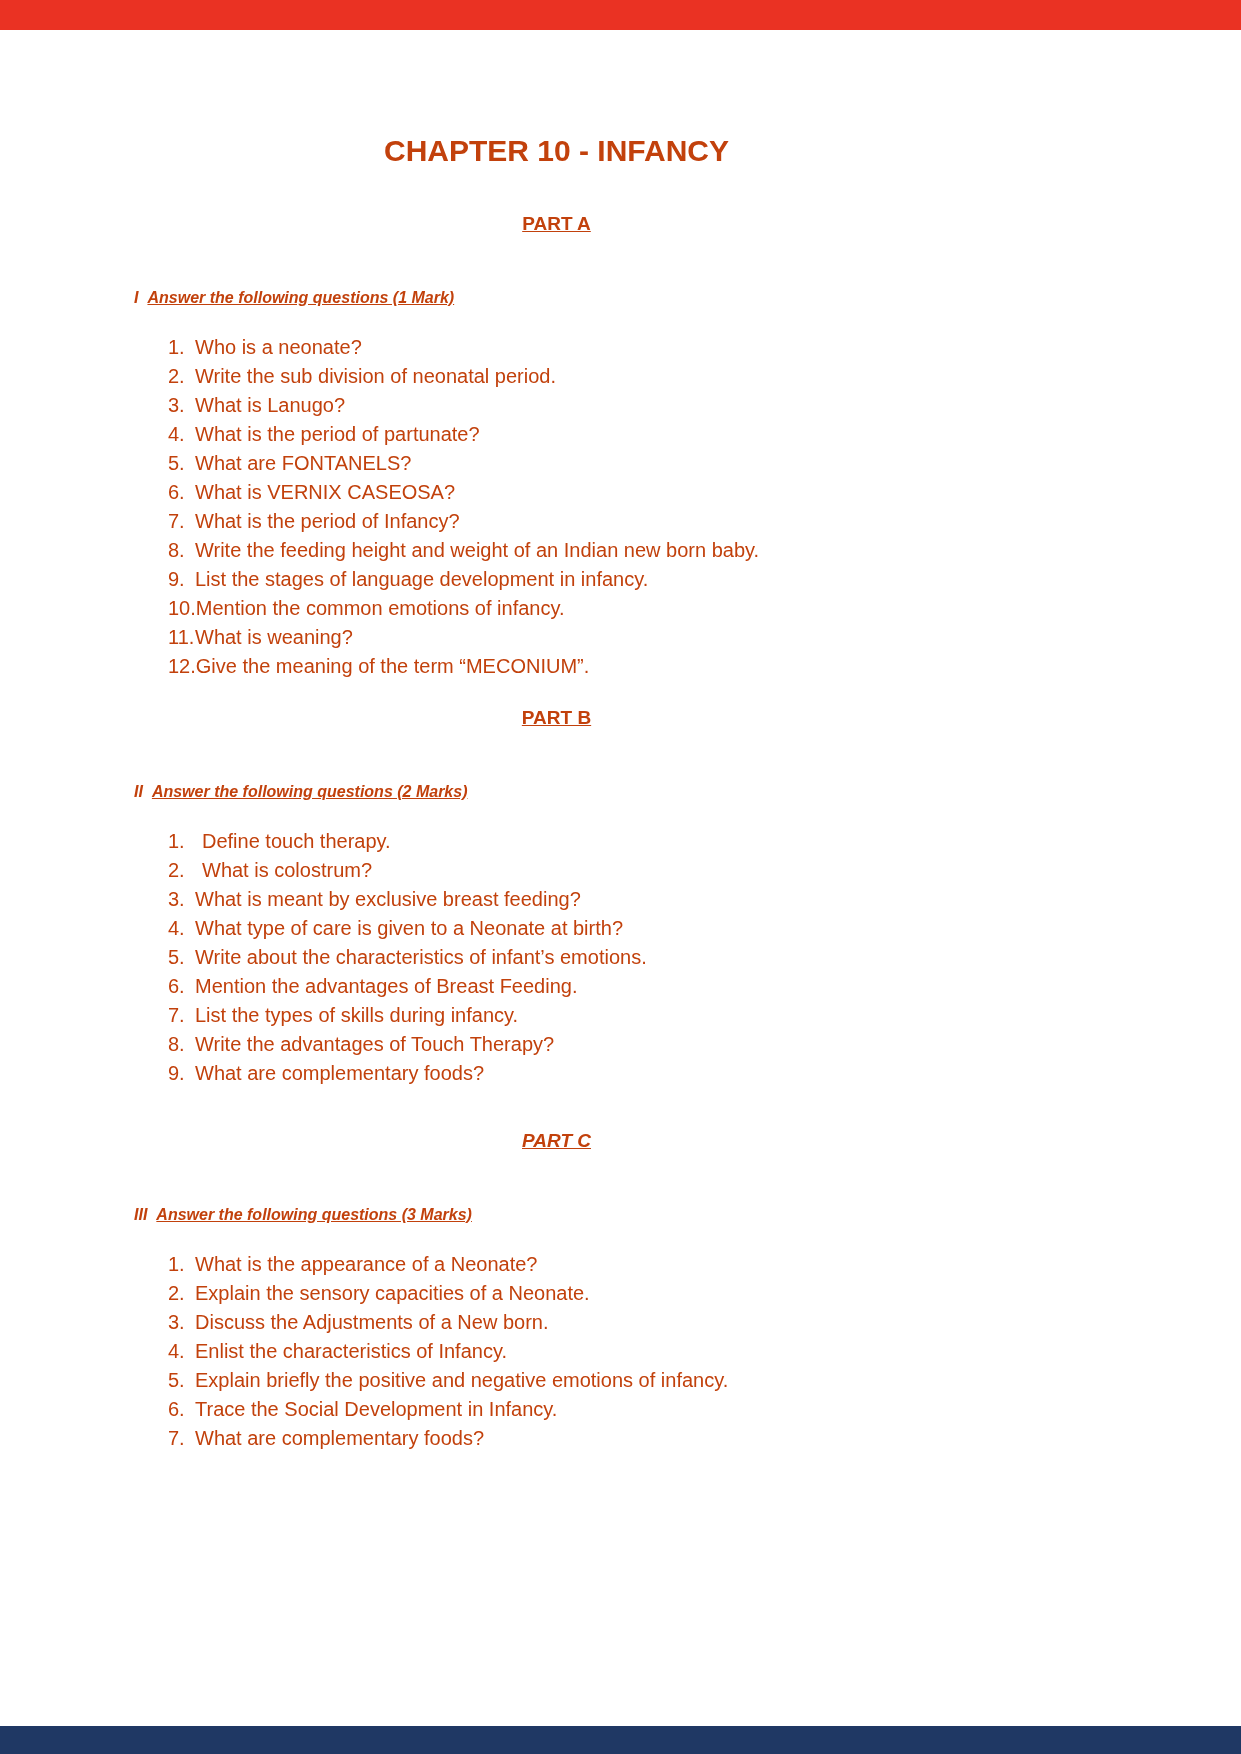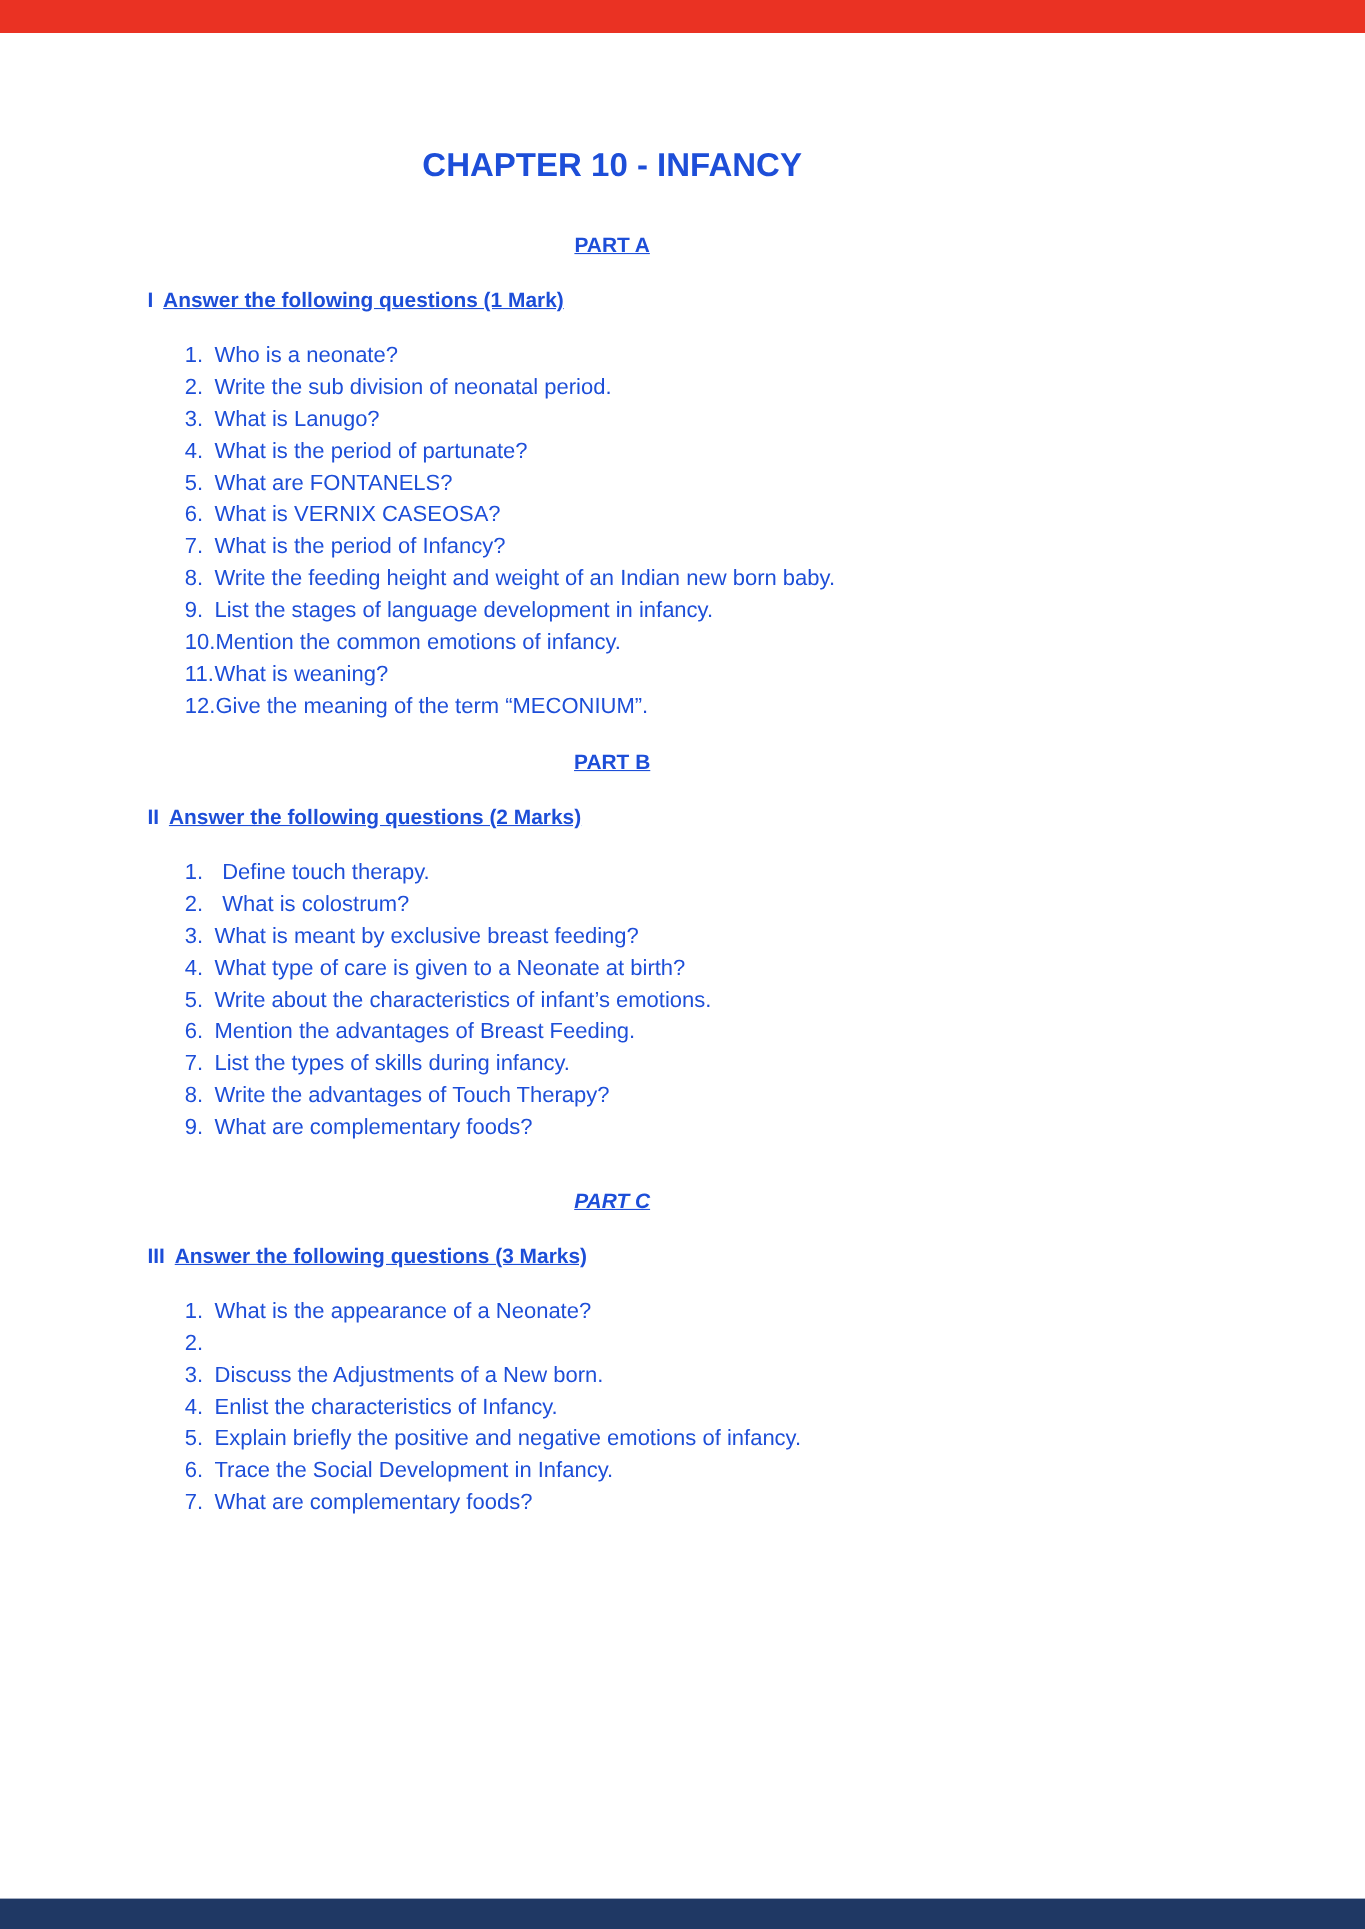--- a/index.html
+++ b/index.html
@@ -3,21 +3,21 @@
 <meta charset="utf-8">
 <style>
   html, body { margin: 0; padding: 0; background: #9a9a9a; }
   .page {
     position: relative;
     width: 1241px;
     height: 1754px;
     margin: 0 auto;
     background: #ffffff;
     font-family: "Liberation Sans", sans-serif;
-    color: #1d4ed8;
+    color: #c2410c;
     overflow: hidden;
   }
   .top-bar {
     position: absolute;
     top: 0; left: 0;
     width: 100%;
     height: 30px;
   }
   .bottom-bar {
     position: absolute;
@@ -42,24 +42,25 @@
     text-align: center;
     font-size: 19px;
     font-weight: bold;
     line-height: 26px;
   }
   .part-label span { text-decoration: underline; }
   .part-a { margin-top: 42px; }
   .part-b { margin-top: 24px; }
   .part-c { margin-top: 40px; font-style: italic; }
   .sec-heading {
-    font-size: 19px;
+    font-size: 16px;
     font-weight: bold;
     line-height: 26px;
-    margin-top: 24px;
+    margin-top: 48px;
+    font-style: italic;
   }
   .sec-heading .roman { margin-right: 9px; }
   .sec-heading .h-text { text-decoration: underline; }
   ol.q-list {
     list-style: none;
     margin: 22px 0 0 0;
     padding: 0 0 0 34px;
   }
   ol.q-list li {
     display: flex;
@@ -200,20 +201,21 @@
       <span class="roman">III</span><span class="h-text">Answer the following questions (3 Marks)</span>
     </div>
 
     <ol class="q-list">
       <li>
           <span class="q-num">1.</span>
           <span class="q-text">What is the appearance of a Neonate?</span>
         </li>
       <li>
           <span class="q-num">2.</span>
+          <span class="q-text">Explain the sensory capacities of a Neonate.</span>
         </li>
       <li>
           <span class="q-num">3.</span>
           <span class="q-text">Discuss the Adjustments of a New born.</span>
         </li>
       <li>
           <span class="q-num">4.</span>
           <span class="q-text">Enlist the characteristics of Infancy.</span>
         </li>
       <li>

